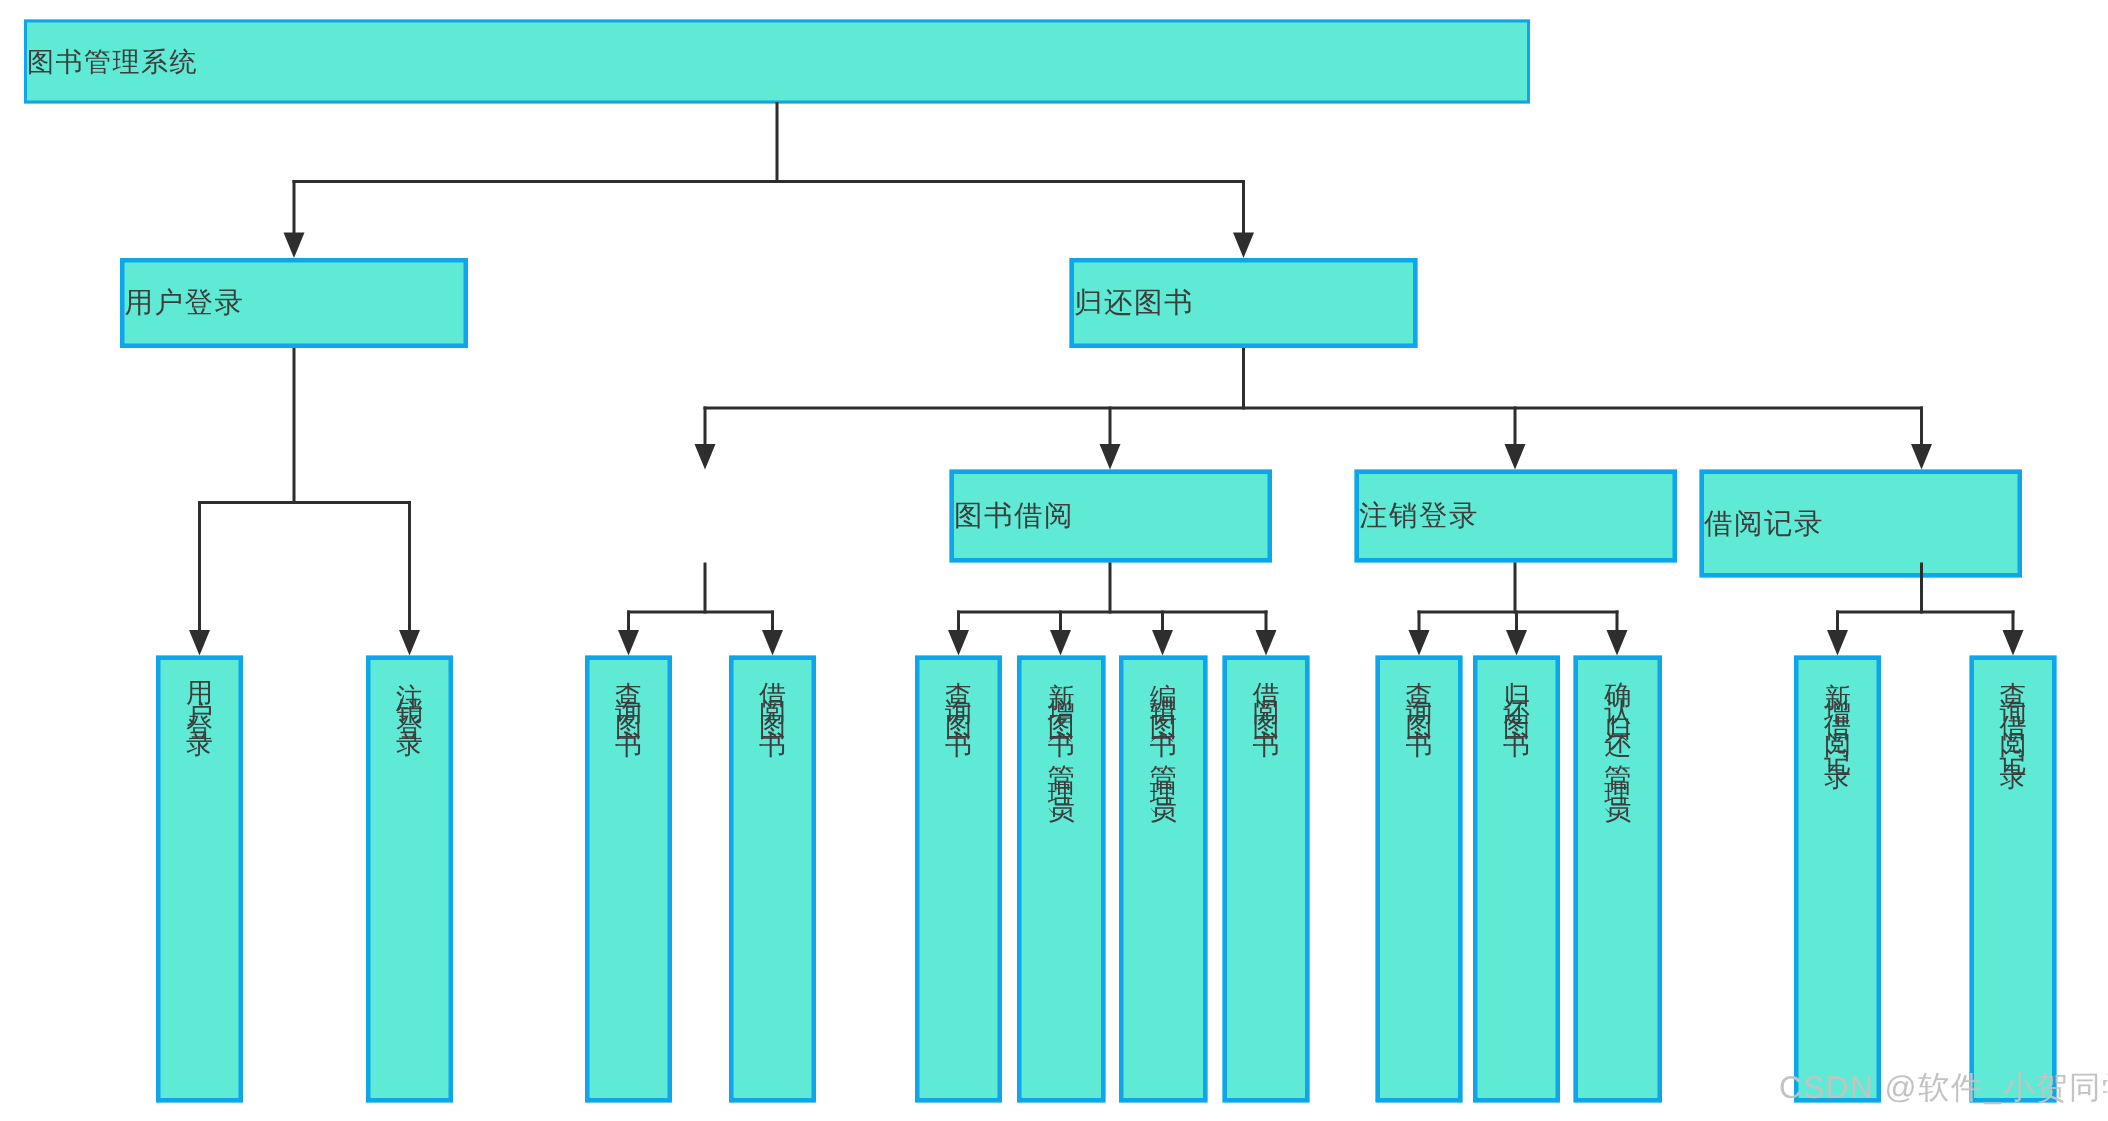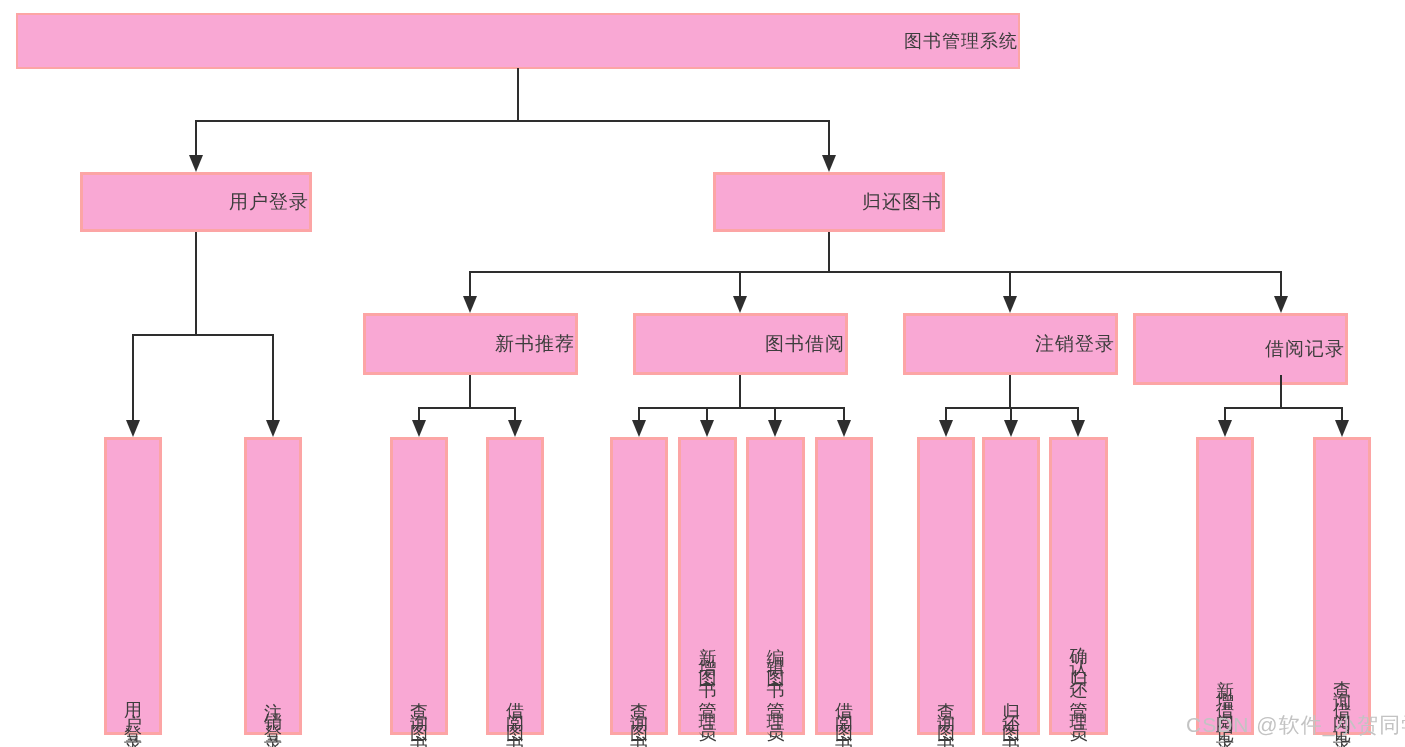--- a/index.html
+++ b/index.html
@@ -2,25 +2,25 @@
 <html><head>
 <meta charset="utf-8">
 <style>
   html,body{margin:0;padding:0;background:#ffffff;}
   body{font-family:"Liberation Sans","DejaVu Sans",sans-serif;}
   #canvas{position:relative;width:1405px;height:747px;background:#ffffff;overflow:hidden;}
 
   .box{
     position:absolute;
     box-sizing:border-box;
-    border:3px solid #fca5a5;
-    background:#f9a8d4;
+    border:3px solid #0ea5e9;
+    background:#5eead4;
     display:flex;
     align-items:center;
-    justify-content:flex-end;
+    justify-content:flex-start;
     color:#3d3d3d;
     font-size:19px;
     letter-spacing:1px;
   }
   .box.root{border-width:2px;font-size:18px;}
   .leaf{
     writing-mode:vertical-rl;
     text-orientation:mixed;
     letter-spacing:11px;
     font-size:18px;
@@ -55,24 +55,21 @@
     <span>图书管理系统</span>
   </div>
 
   <div class="box" style="left:80px;top:172px;width:232px;height:60px;">
     <span>用户登录</span>
   </div>
   <div class="box" style="left:713px;top:172px;width:232px;height:60px;">
     <span>归还图书</span>
   </div>
 
-  <div class="box" style="left:363px;top:313px;width:215px;height:62px;">
-    <span>新书推荐</span>
-  </div>
-  <div class="box" style="left:633px;top:313px;width:215px;height:62px;padding-left:16px;">
+  <div class="box" style="left:633px;top:313px;width:215px;height:62px;">
     <span>图书借阅</span>
   </div>
   <div class="box" style="left:903px;top:313px;width:215px;height:62px;">
     <span>注销登录</span>
   </div>
   <div class="box" style="left:1133px;top:313px;width:215px;height:72px;">
     <span>借阅记录</span>
   </div>
 
   <div class="box leaf" style="left:104px;top:437px;width:58px;height:298px;">用户登录</div>

